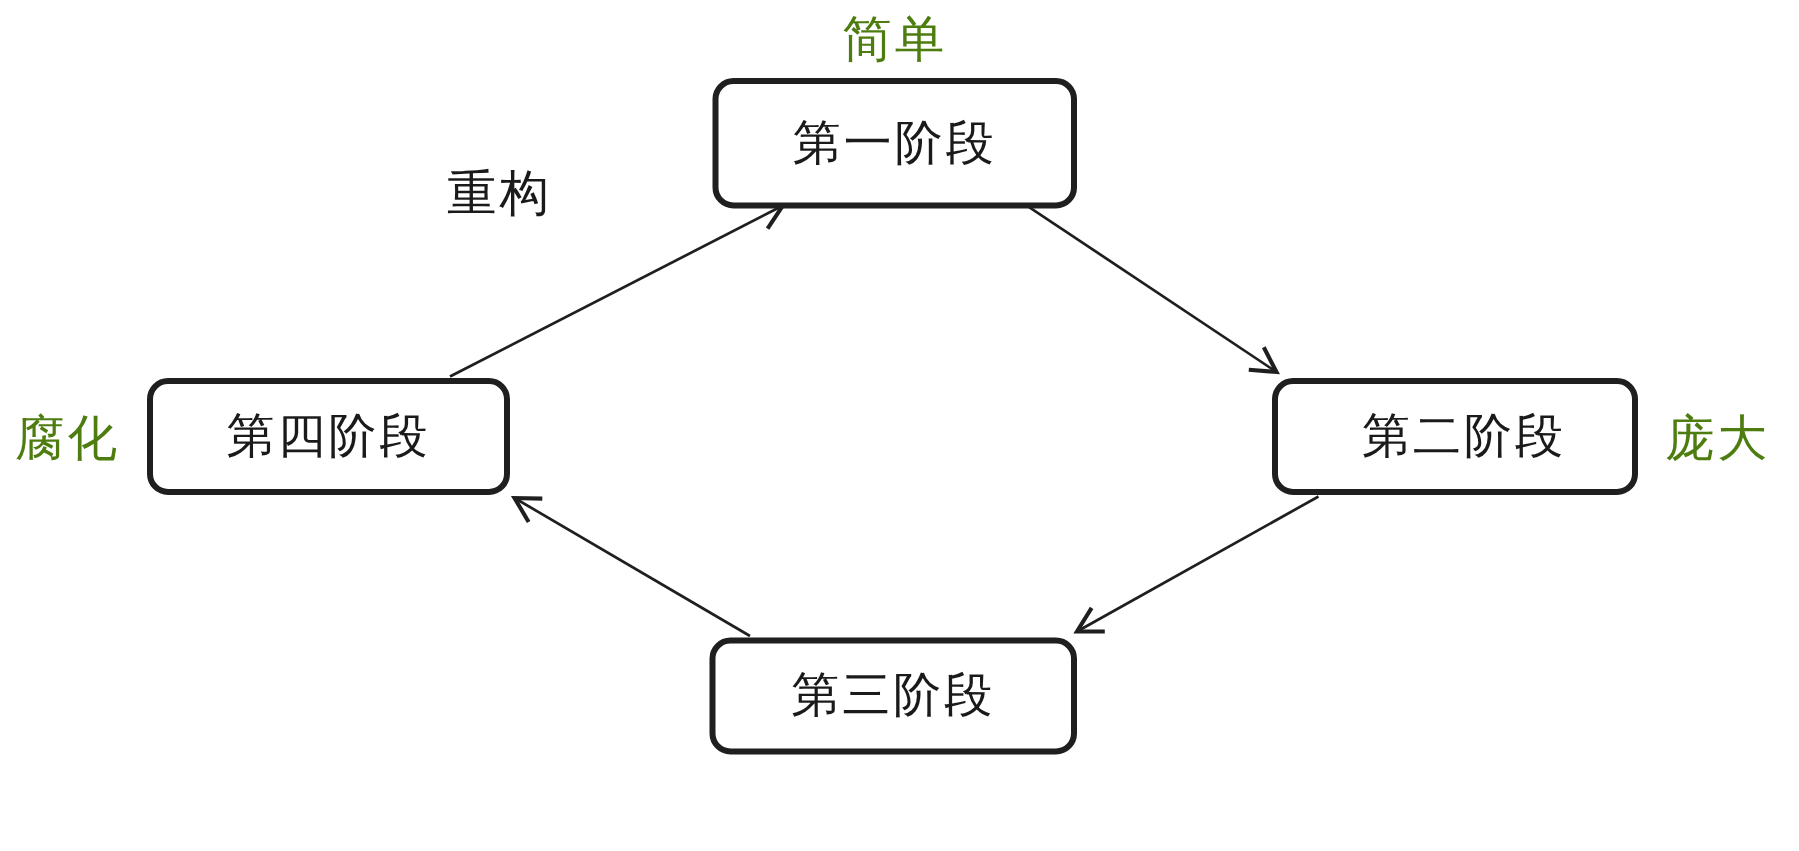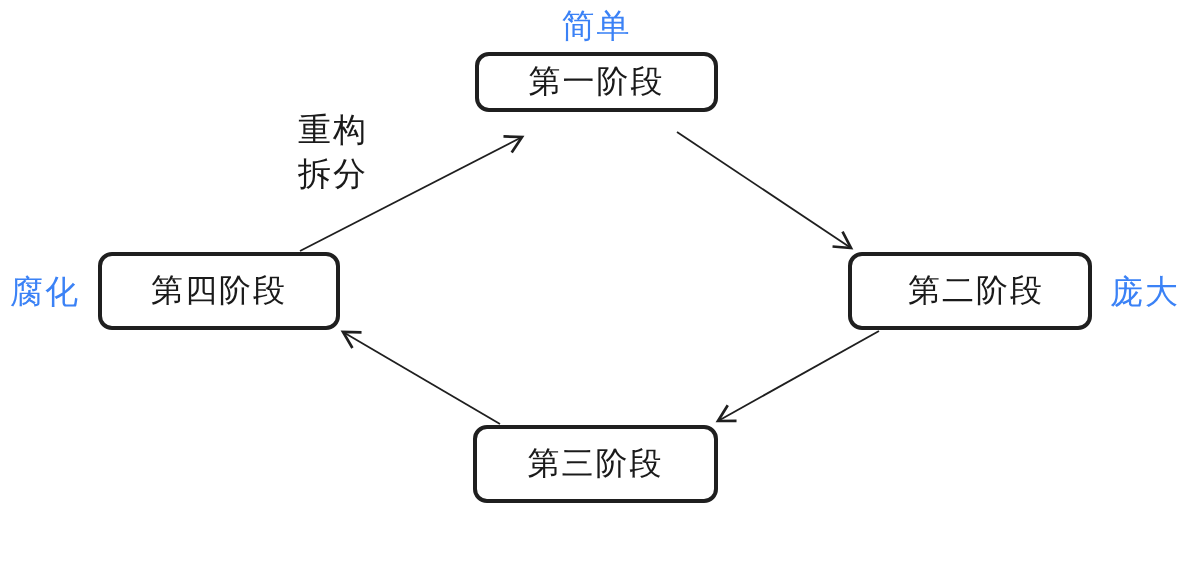--- a/index.html
+++ b/index.html
@@ -28,29 +28,29 @@
     border: 4px solid #1f1f1f;
     border-radius: 14px;
     background: #ffffff;
     display: flex;
     align-items: center;
     justify-content: center;
     font-size: 32px;
     letter-spacing: 2px;
     color: #1a1a1a;
   }
-  .node-stage1 { left: 475px; top: 52px;  width: 243px; height: 60px; }
+  .node-stage1 { left: 475px; top: 52px;  width: 243px; height: 87px; }
   .node-stage2 { left: 848px; top: 252px; width: 244px; height: 78px; padding-left: 12px; }
   .node-stage3 { left: 473px; top: 425px; width: 245px; height: 78px; }
   .node-stage4 { left: 98px;  top: 252px; width: 242px; height: 78px; }
   .annotation {
     position: absolute;
     font-size: 33px;
     letter-spacing: 2px;
-    color: #3b82f6;
+    color: #4d7c0f;
     white-space: nowrap;
   }
   .ann-stage1 { left: 475px; top: 4px;   width: 243px; text-align: center; }
   .ann-stage2 { left: 1110px; top: 270px; text-align: right; }
   .ann-stage3 { left: 473px; top: 514px; width: 245px; text-align: center; }
   .ann-stage4 { left: 10px;  top: 270px; }
   .edge-label {
     position: absolute;
     left: 298px; top: 108px;
     width: 120px;
@@ -89,16 +89,15 @@
   <div class="node node-stage4">
     <span>第四阶段</span>
   </div>
 
   <div class="annotation ann-stage1">简单</div>
   <div class="annotation ann-stage2">庞大</div>
   <div class="annotation ann-stage4">腐化</div>
 
   <div class="edge-label">
     <div>重构</div>
-    <div>拆分</div>
   </div>
 
 </div>
 
 </body></html>

